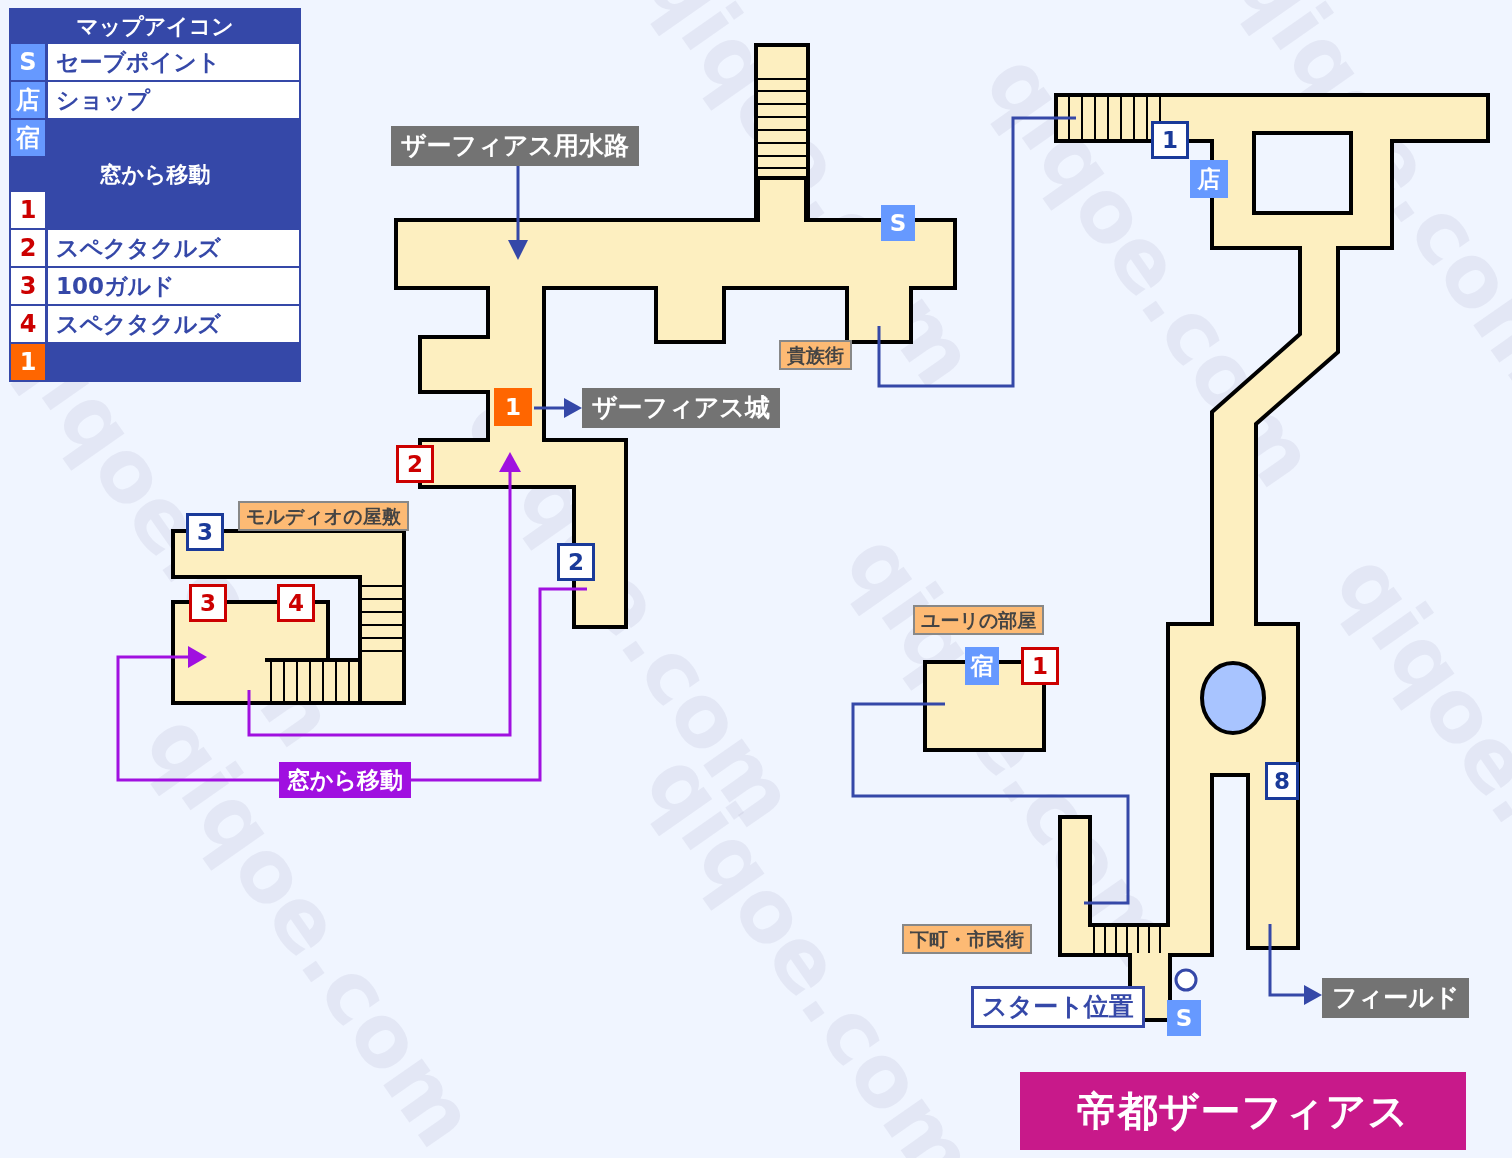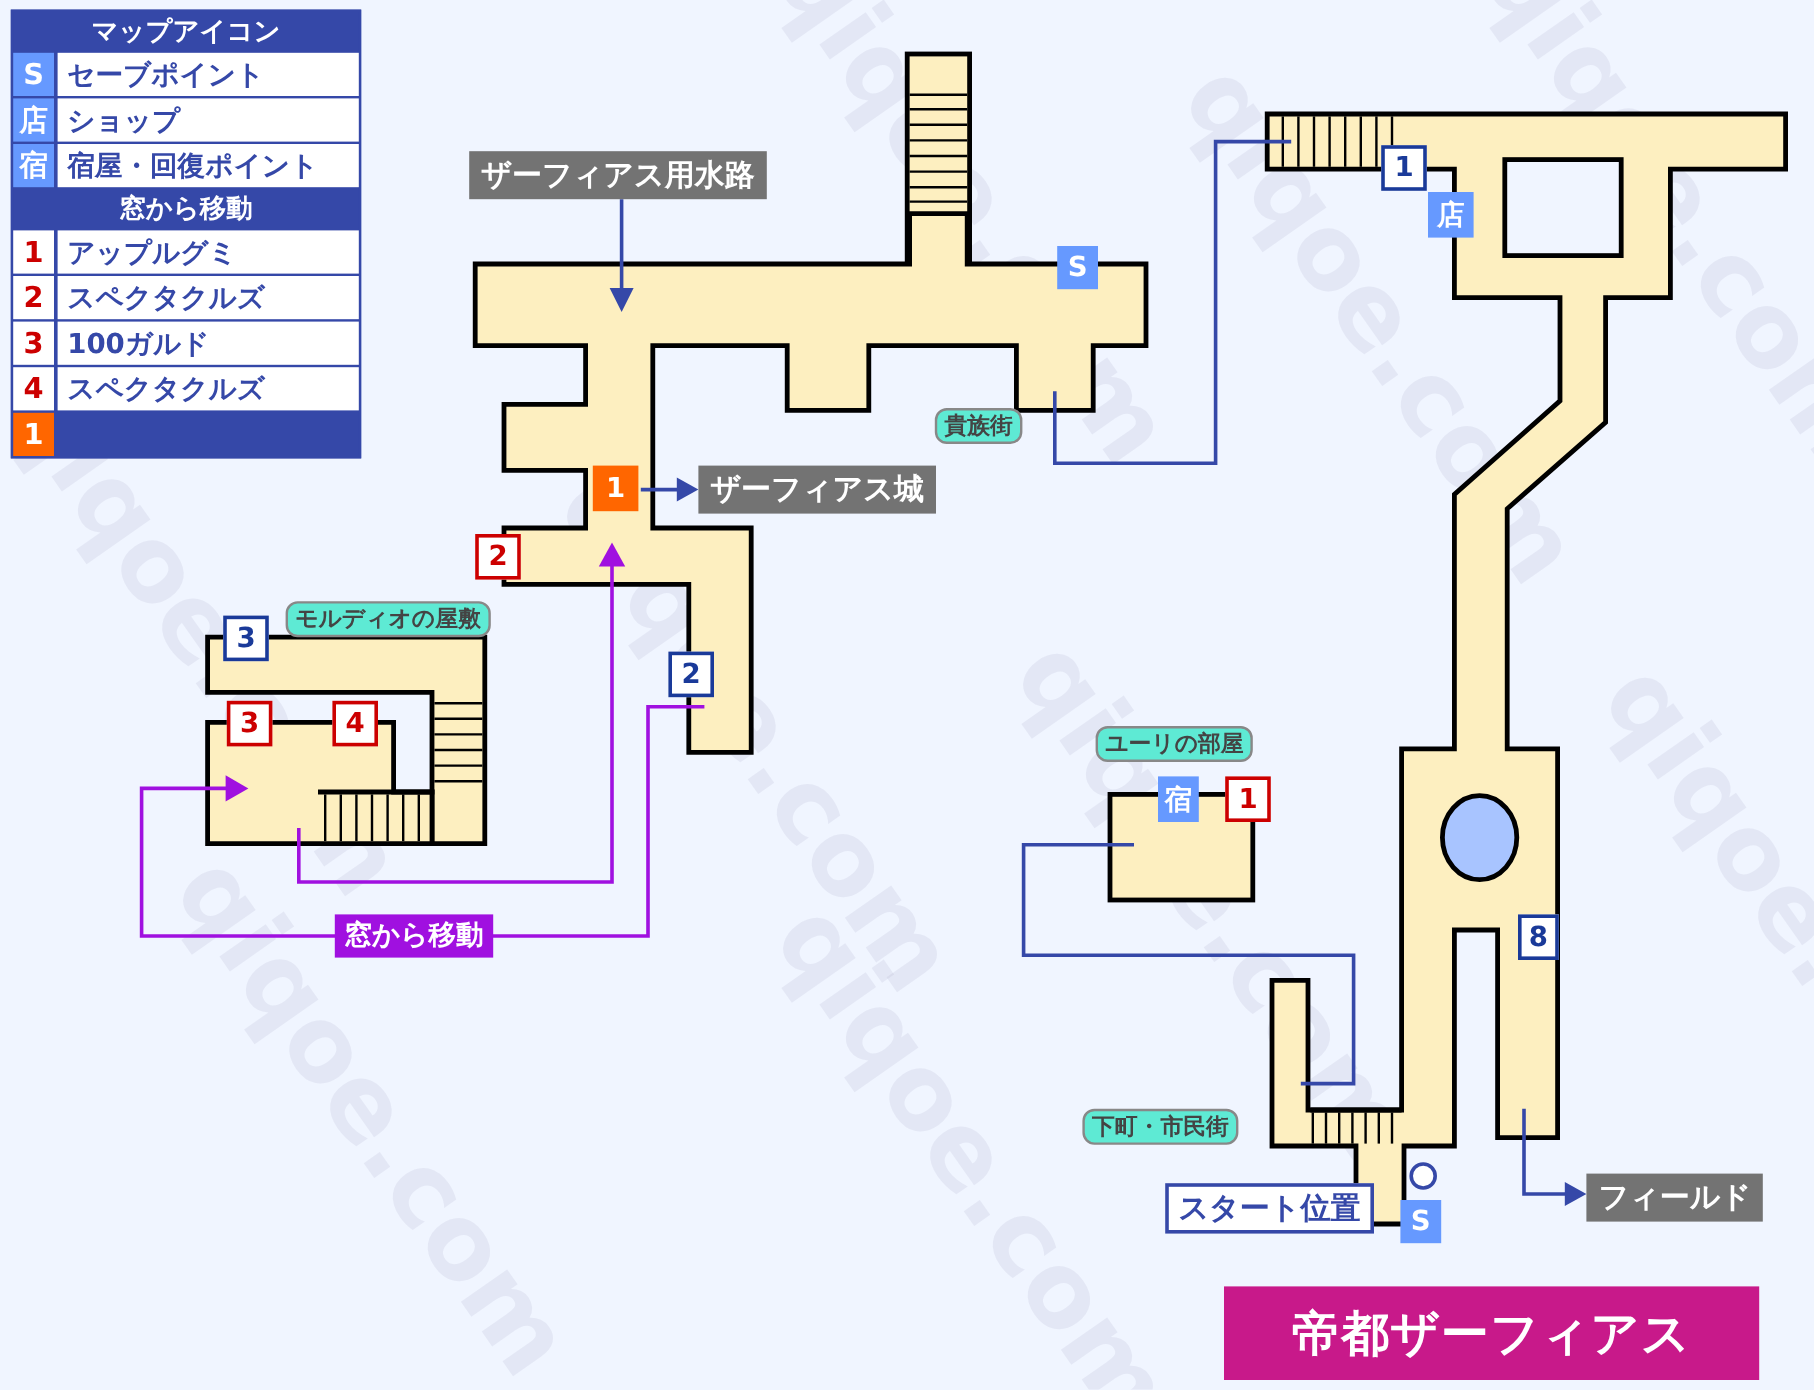--- a/index.html
+++ b/index.html
@@ -55,23 +55,23 @@
     
     .tag-blue {
       position: absolute; background: #737373; color: #fff; font-weight: bold;
       font-size: 25px; padding: 0 10px; height: 40px; line-height: 40px; white-space: nowrap;
     }
     .tag-purple {
       position: absolute; background: #a010e0; color: #fff; font-weight: bold;
       font-size: 23px; padding: 0 8px; height: 36px; line-height: 36px; white-space: nowrap;
     }
     .tag-grey {
-      position: absolute; background: #5eead4; color: #444; font-weight: bold;
+      position: absolute; background: #fdba74; color: #444; font-weight: bold;
       font-size: 19px; padding: 0 6px; height: 26px; line-height: 26px;
-      border: 2px solid #888; border-radius: 10px; white-space: nowrap;
+      border: 2px solid #888; border-radius: 0; white-space: nowrap;
     }
     .tag-start {
       position: absolute; background: #fff; color: #3548a8; font-weight: bold;
       font-size: 25px; padding: 0 8px; height: 36px; line-height: 36px;
       border: 3px solid #3548a8; white-space: nowrap; margin-top: 24px;
     }
     .title {
       position: absolute; left: 1020px; top: 1072px; width: 446px; height: 78px;
       background: #c8198a; color: #fff; font-weight: bold; font-size: 40px;
       display: flex; align-items: center; justify-content: center; letter-spacing: 1px;
@@ -173,26 +173,24 @@
   <div class="legend-row">
     <div class="legend-key icon">S</div>
     <div class="legend-label">セーブポイント</div>
   </div>
   <div class="legend-row">
     <div class="legend-key icon">店</div>
     <div class="legend-label">ショップ</div>
   </div>
   <div class="legend-row">
     <div class="legend-key icon">宿</div>
-    <div class="legend-label">宿屋・回復ポイント</div>
   </div>
   <div class="legend-header">窓から移動</div>
   <div class="legend-row">
     <div class="legend-key item">1</div>
-    <div class="legend-label">アップルグミ</div>
   </div>
   <div class="legend-row">
     <div class="legend-key item">2</div>
     <div class="legend-label">スペクタクルズ</div>
   </div>
   <div class="legend-row">
     <div class="legend-key item">3</div>
     <div class="legend-label">100ガルド</div>
   </div>
   <div class="legend-row">

